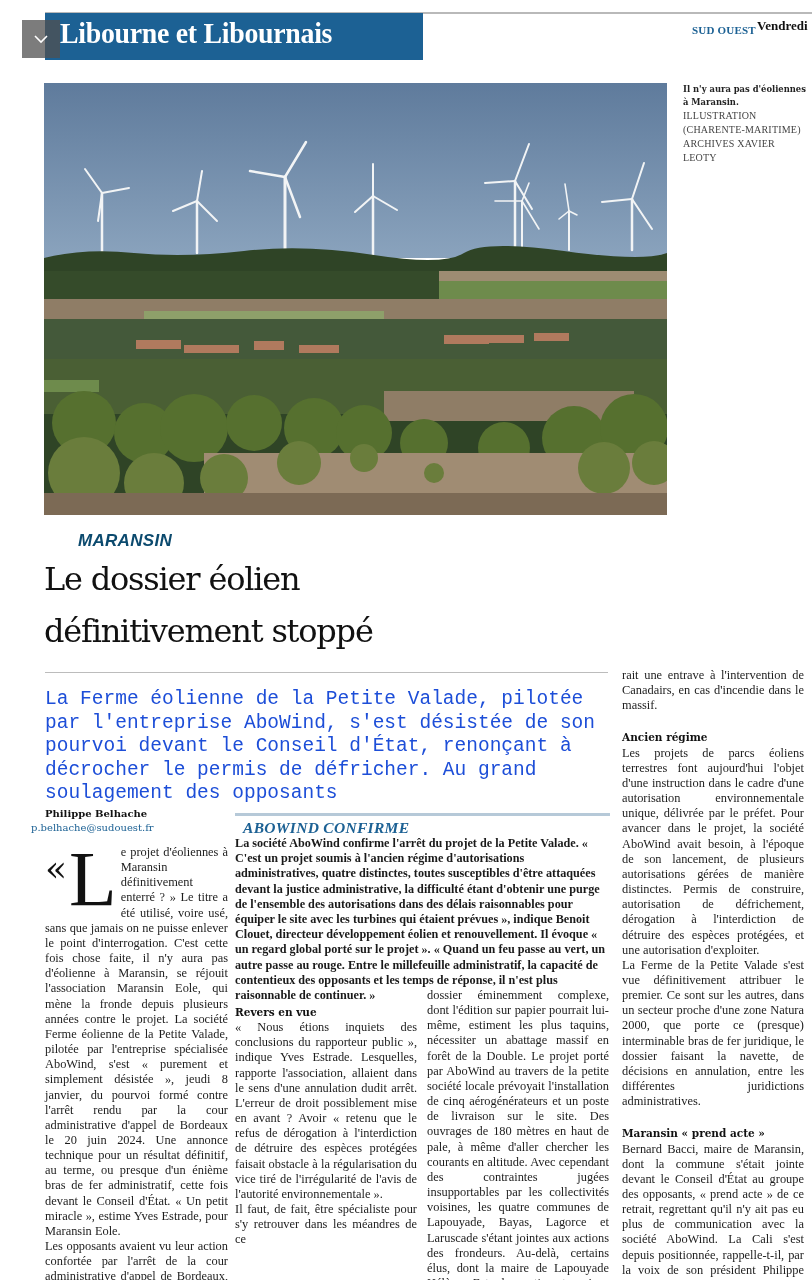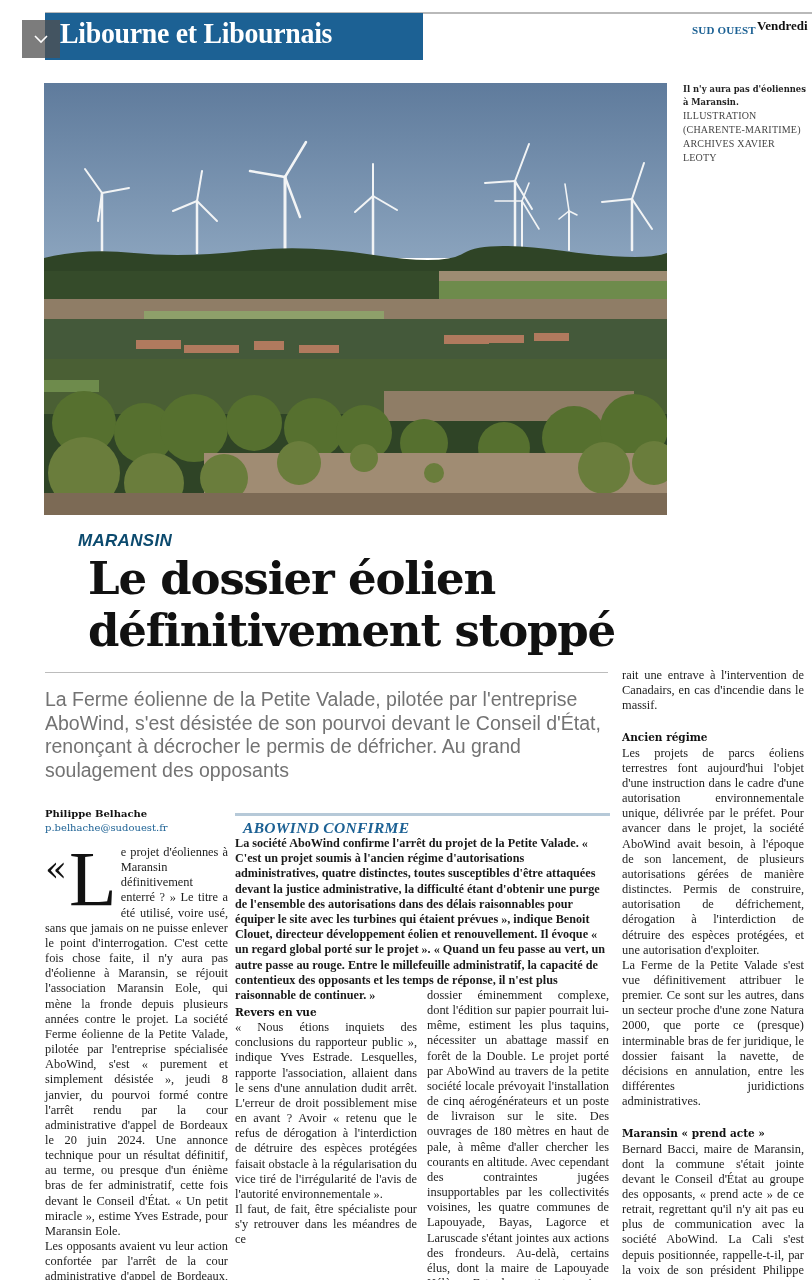--- a/index.html
+++ b/index.html
@@ -9,25 +9,25 @@
   .section-title { position:absolute; left:60px; top:17px; font-family:"Liberation Serif", serif; font-weight:bold; font-size:29px; color:#ffffff; letter-spacing:-0.3px; white-space:nowrap; transform:scaleX(0.96); transform-origin:left; }
   .collapse-btn { position:absolute; left:22px; top:20px; width:38px; height:38px; background:rgba(80,80,80,0.75); display:flex; align-items:center; justify-content:center; }
   .collapse-btn svg { width:14px; height:10px; }
   .brand { position:absolute; left:692px; top:24px; font-family:"Liberation Serif", serif; font-weight:bold; font-size:11px; color:#1c6194; letter-spacing:0.2px; }
   .dateline { position:absolute; left:757px; top:18px; font-family:"Liberation Serif", serif; font-weight:bold; font-size:13px; color:#111; white-space:nowrap; }
   .photo { position:absolute; left:44px; top:83px; width:623px; height:432px; overflow:hidden; }
   .caption { position:absolute; left:683px; top:83px; width:125px; font-size:8.4px; line-height:13px; color:#222; font-family:"DejaVu Serif", serif; }
   .caption b { font-weight:bold; }
   .caption .credit { font-family:"Liberation Serif", serif; font-size:10px; color:#444; letter-spacing:0.2px; }
   .kicker { position:absolute; left:45px; top:531px; font-family:Liberation Sans, sans-serif; font-style:italic; font-weight:bold; font-size:17px; color:#0c4a6e; letter-spacing:0.3px;margin-left:33px; }
-  .headline { position:absolute; left:44px; top:553px; font-family:"DejaVu Serif", serif; font-weight:bold; font-size:45px; line-height:52px; color:#111; letter-spacing:-1.2px; white-space:nowrap;margin-left:44px; }
+  .headline { position:absolute; left:44px; top:553px; font-family:"DejaVu Serif", serif; font-weight:normal; font-size:32px; line-height:52px; color:#111; letter-spacing:-1.2px; white-space:nowrap; }
   .rule { position:absolute; height:1px; background:#bcbcbc; }
-  .lede { position:absolute; left:45px; top:688px; width:565px; font-family:Liberation Sans, sans-serif; font-size:19.5px; line-height:23.5px; color:#737373; }
+  .lede { position:absolute; left:45px; top:688px; width:565px; font-family:Liberation Mono, monospace; font-size:19.5px; line-height:23.5px; color:#1d4ed8; }
   .byline { position:absolute; left:45px; top:808px; font-family:"DejaVu Serif", serif; font-weight:bold; font-size:10px; color:#111; }
-  .email { position:absolute; left:45px; top:822px; font-family:"DejaVu Serif", serif; font-size:10px; color:#1c6194;text-align:center; }
+  .email { position:absolute; left:31px; top:822px; font-family:"DejaVu Serif", serif; font-size:10px; color:#1c6194;text-align:center; }
   .col { position:absolute; font-family:"Liberation Serif", serif; font-size:12.4px; line-height:15.15px; color:#1c1c1c; text-align:justify; hyphens:manual; }
   .col p { margin:0; }
   .col .sub { font-family:"DejaVu Serif", serif; font-weight:bold; font-size:10.5px; margin-top:17px; color:#111; }
   .dropcap-wrap { position:relative; }
   .dropcap-quote { float:left; font-family:"DejaVu Serif", serif; font-size:36px; line-height:48px; margin-right:2px; color:#111; }
   .dropcap { float:left; font-family:"Liberation Serif", serif; font-size:78px; line-height:60px; margin-top:4px; margin-right:4px; color:#111; }
   .box { position:absolute; left:235px; top:813px; width:375px; }
   .box-rule { height:3px; background:#b6c9d8; margin-bottom:3px; }
   .box-title { font-family:"Liberation Serif", serif; font-style:italic; font-weight:bold; font-size:15.5px; color:#1c6194; letter-spacing:0.3px; line-height:17px;margin-left:8px; }
   .box-text { font-family:"Liberation Serif", serif; font-weight:bold; font-size:12.2px; line-height:15.2px; color:#1a1a1a; text-align:left; }

